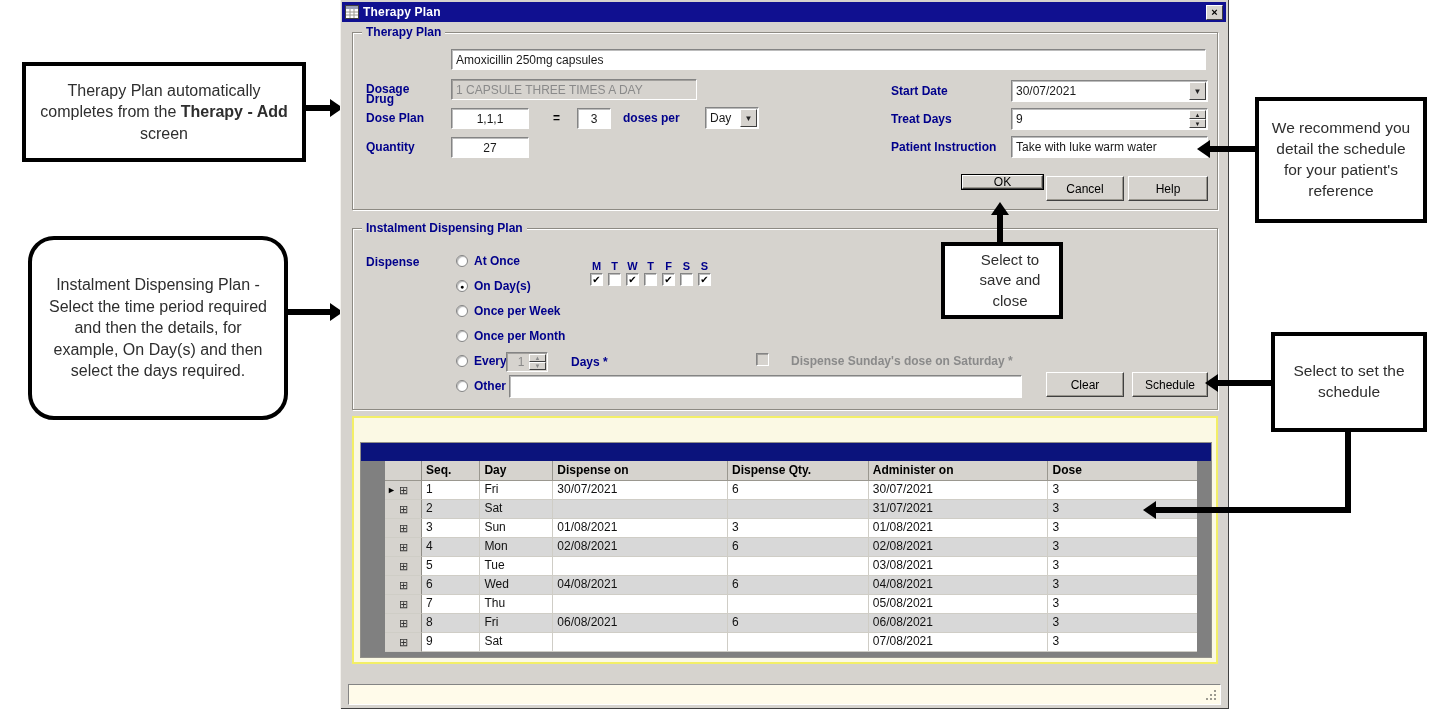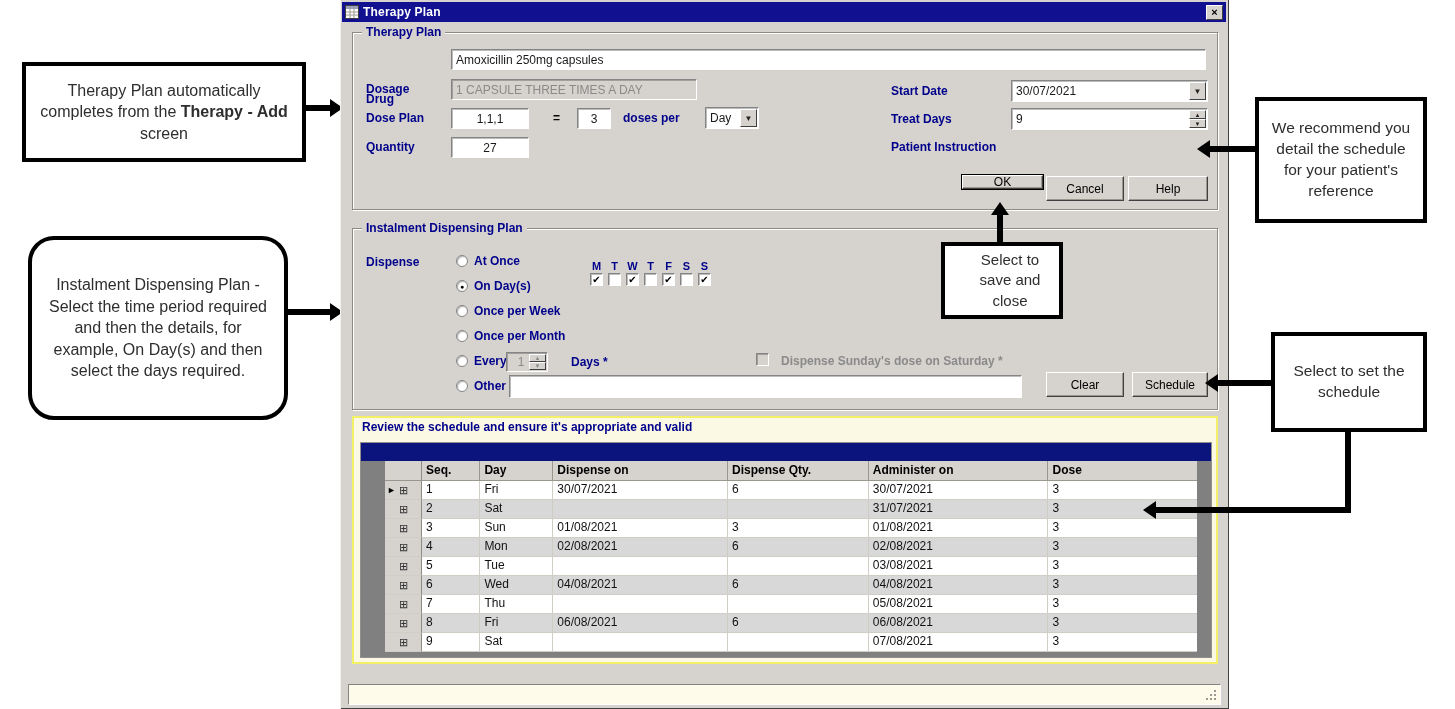--- a/index.html
+++ b/index.html
@@ -150,20 +150,21 @@
       <span class="lbl" style="left:538px; top:79px;">Treat Days</span>
       <div class="sunken" style="left:658px; top:75px; width:197px; height:22px; padding-right:18px;">
         <span>9</span>
         <span class="spin-stack">
             <span class="mini-btn">▲</span>
             <span class="mini-btn">▼</span>
           </span>
       </div>
 
       <span class="lbl" style="left:538px; top:107px;">Patient Instruction</span>
+      <div class="sunken" style="left:658px; top:103px; width:197px; height:22px;">Take with luke warm water</div>
 
       <button class="btn default" style="left:609px; top:142px; width:81px; height:14px;">OK</button>
       <button class="btn" style="left:693px; top:143px; width:78px; height:25px;">Cancel</button>
       <button class="btn" style="left:775px; top:143px; width:80px; height:25px;">Help</button>
     </div>
 
     <div class="groupbox" style="left:12px; top:228px; width:866px; height:182px;">
       <span class="gb-label">Instalment Dispensing Plan</span>
 
       <span class="lbl" style="left:13px; top:26px;">Dispense</span>
@@ -208,28 +209,27 @@
         <span class="checkbox">✔</span>
         <span class="checkbox"></span>
         <span class="checkbox">✔</span>
         <span class="checkbox"></span>
         <span class="checkbox">✔</span>
         <span class="checkbox"></span>
         <span class="checkbox">✔</span>
       </div>
 
       <span class="checkbox dis" style="position:absolute; left:403px; top:124px;"></span>
-      <span class="lbl-dis" style="left:428px; top:125px;">Dispense Sunday's dose on Saturday *</span>
+      <span class="lbl-dis" style="left:438px; top:125px;">Dispense Sunday's dose on Saturday *</span>
 
       <button class="btn" style="left:693px; top:143px; width:78px; height:25px;">Clear</button>
       <button class="btn" style="left:779px; top:143px; width:76px; height:25px;">Schedule</button>
     </div>
 
     <div class="review-panel" style="left:12px; top:416px; width:866px; height:248px;">
-      <span class="review-label">Review the schedule and ensure it's appropriate and valid</span>
 
       <div class="grid">
         <div class="grid-caption"></div>
         <div class="grid-table">
           <div class="g-head">
             <div class="gc c-sel"></div>
             <div class="gc c-seq">Seq.</div>
             <div class="gc c-day">Day</div>
             <div class="gc c-don">Dispense on</div>
             <div class="gc c-qty">Dispense Qty.</div>

